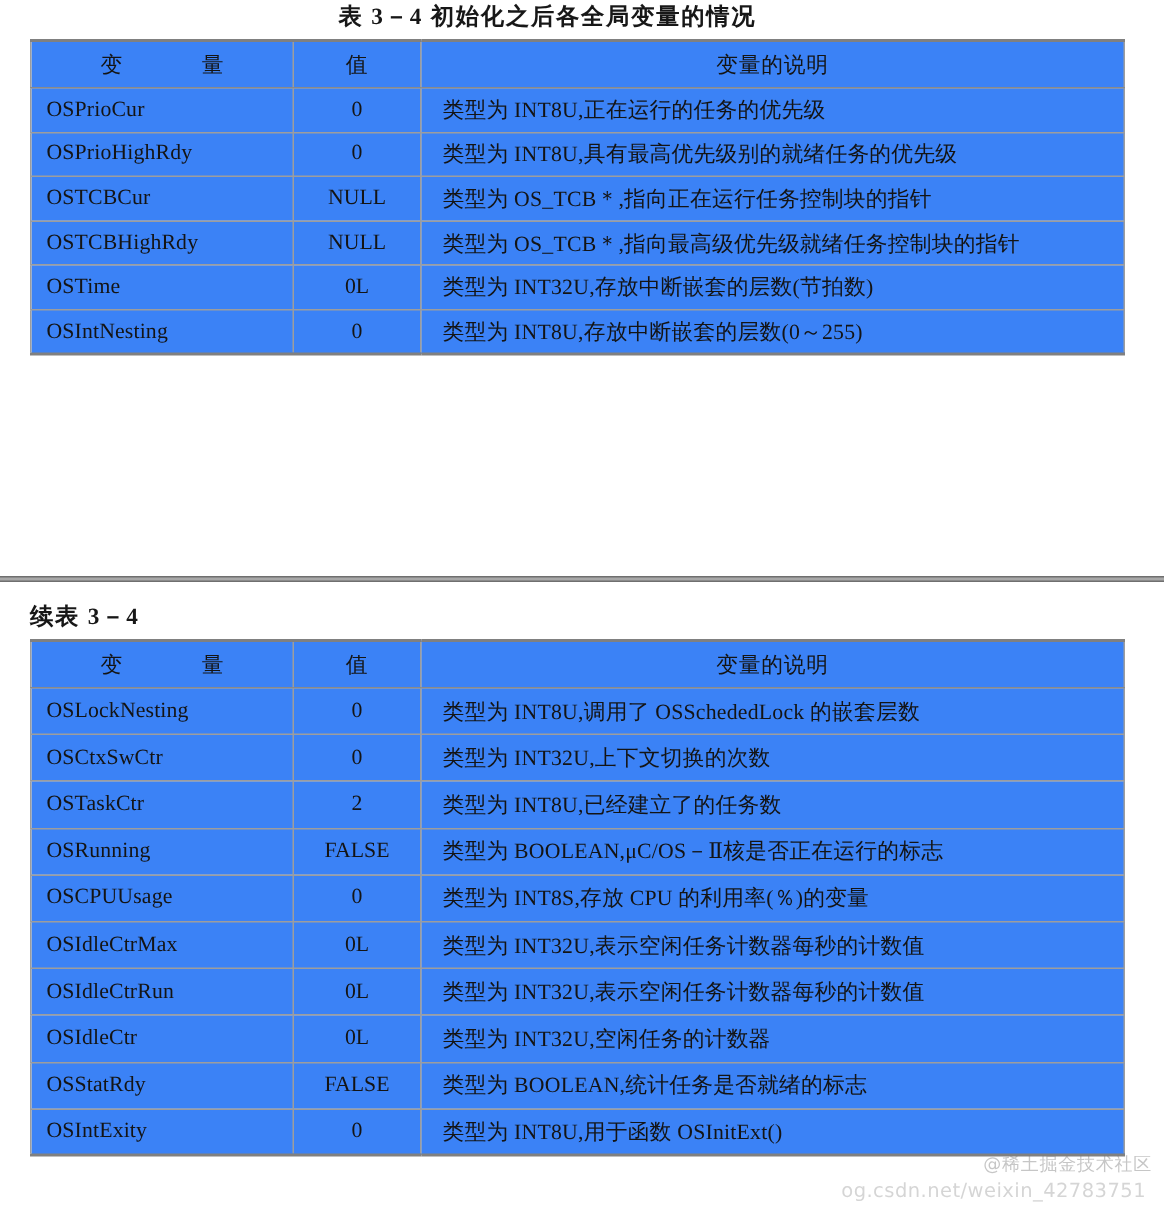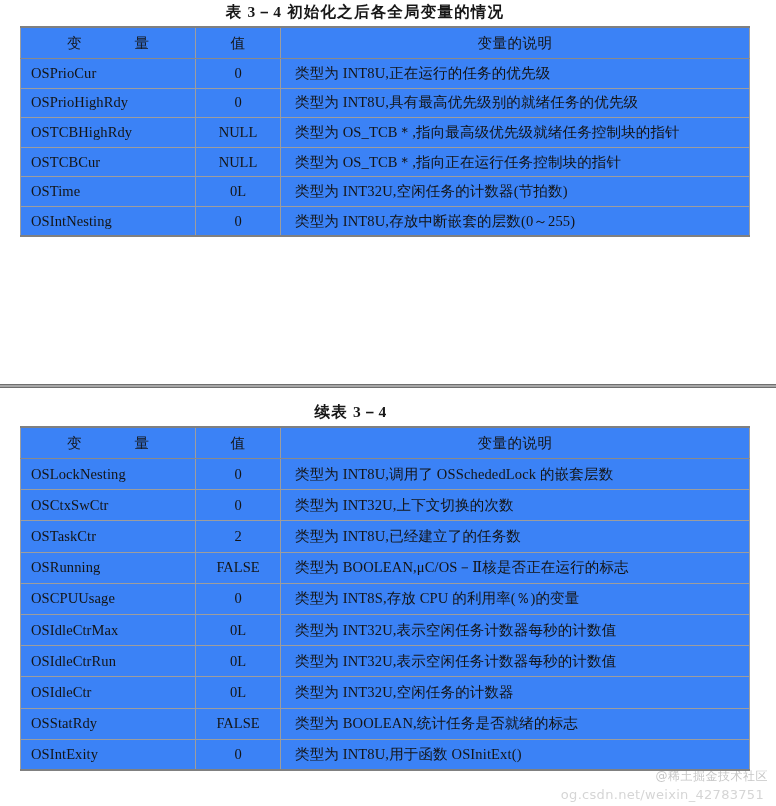--- a/index.html
+++ b/index.html
@@ -38,21 +38,21 @@
     color: #171717;
     height: 26px;
     line-height: 24px;
     white-space: nowrap;
   }
   .table-caption.centered {
     text-align: center;
     padding-right: 40px;
   }
   .table-caption.right {
-    text-align: center;
+    text-align: left;
     padding-right: 68px;
   }
 
   table.data-table {
     border-collapse: collapse;
     width: 730px;
     table-layout: fixed;
     background: #fff;
   }
   table.data-table td,
@@ -165,33 +165,33 @@
           <td class="col-var">OSPrioCur</td>
           <td class="col-val">0</td>
           <td class="col-desc">类型为 INT8U,正在运行的任务的优先级</td>
         </tr>
         <tr>
           <td class="col-var">OSPrioHighRdy</td>
           <td class="col-val">0</td>
           <td class="col-desc">类型为 INT8U,具有最高优先级别的就绪任务的优先级</td>
         </tr>
         <tr>
+          <td class="col-var">OSTCBCur</td>
+          <td class="col-val">NULL</td>
+          <td class="col-desc">类型为 OS_TCB＊,指向正在运行任务控制块的指针</td>
+        </tr>
+        <tr>
           <td class="col-var">OSTCBHighRdy</td>
           <td class="col-val">NULL</td>
           <td class="col-desc">类型为 OS_TCB＊,指向最高级优先级就绪任务控制块的指针</td>
         </tr>
         <tr>
-          <td class="col-var">OSTCBCur</td>
-          <td class="col-val">NULL</td>
-          <td class="col-desc">类型为 OS_TCB＊,指向正在运行任务控制块的指针</td>
-        </tr>
-        <tr>
           <td class="col-var">OSTime</td>
           <td class="col-val">0L</td>
-          <td class="col-desc">类型为 INT32U,空闲任务的计数器(节拍数)</td>
+          <td class="col-desc">类型为 INT32U,存放中断嵌套的层数(节拍数)</td>
         </tr>
         <tr>
           <td class="col-var">OSIntNesting</td>
           <td class="col-val">0</td>
           <td class="col-desc">类型为 INT8U,存放中断嵌套的层数(0～255)</td>
         </tr>
       </tbody>
     </table>
   </div>
 

